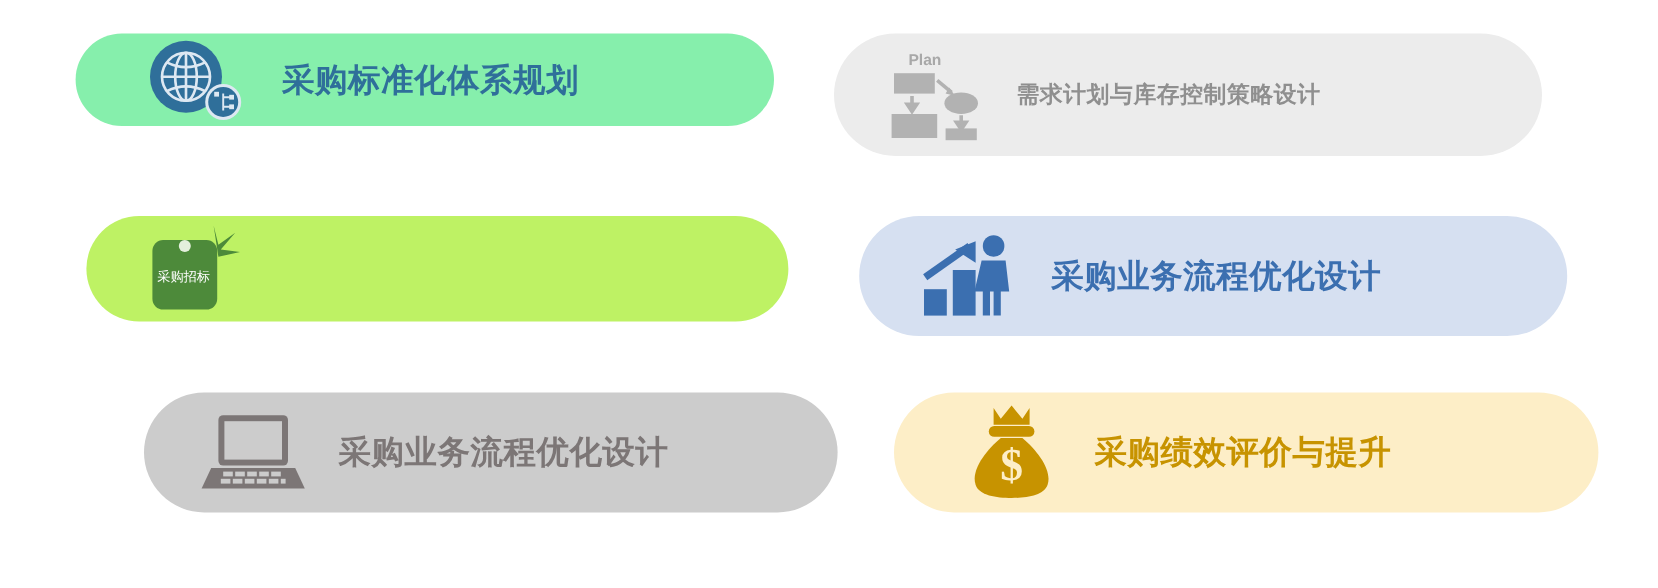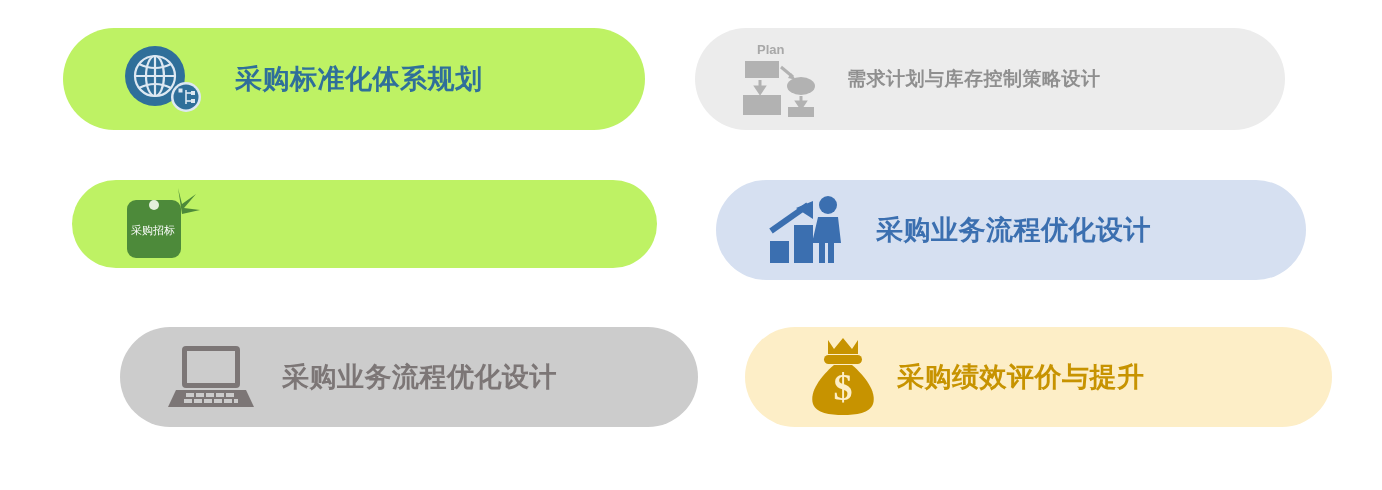--- a/index.html
+++ b/index.html
@@ -32,21 +32,21 @@
     display: flex;
     justify-content: center;
   }
   .pill-label {
     font-weight: bold;
     letter-spacing: 0.5px;
     white-space: nowrap;
   }
 
   
-  #pill-1 { left: 63px;  top: 28px;  width: 582px; height: 102px; background: #bef264; }
+  #pill-1 { left: 63px;  top: 28px;  width: 582px; height: 77px; background: #86efac; }
   #pill-1 .pill-icon { width: 96px; margin-left: 52px; }
   #pill-1 .pill-label { font-size: 27px; color: #2f6f9a; margin-left: 24px; }
 
   
   #pill-2 { left: 695px; top: 28px;  width: 590px; height: 102px; background: #ececec; }
   #pill-2 .pill-icon { width: 86px; margin-left: 44px; }
   #pill-2 .pill-label { font-size: 19px; color: #8f8f8f; margin-left: 22px; }
 
   
   #pill-3 { left: 72px;  top: 180px; width: 585px; height: 88px; background: #bef264; }
@@ -59,21 +59,21 @@
   #pill-4 .pill-label { font-size: 27px; color: #3b6fb0; margin-left: 28px; }
 
   
   #pill-5 { left: 120px; top: 327px; width: 578px; height: 100px; background: #cccccc; }
   #pill-5 .pill-icon { width: 92px; margin-left: 44px; }
   #pill-5 .pill-label { font-size: 27px; color: #7c7676; margin-left: 26px; }
 
   
   #pill-6 { left: 745px; top: 327px; width: 587px; height: 100px; background: #fdeec7; }
   #pill-6 .pill-icon { width: 80px; margin-left: 58px; }
-  #pill-6 .pill-label { font-size: 27px; color: #c79300; margin-left: 14px; }
+  #pill-6 .pill-label { font-size: 27px; color: #c79300; margin-left: 29px; }
 
   .tag-text {
     font-size: 11px;
     fill: #ffffff;
     font-family: "Liberation Sans", "DejaVu Sans", sans-serif;
   }
   .plan-text {
     font-size: 13px;
     font-weight: bold;
     fill: #a8a8a8;

